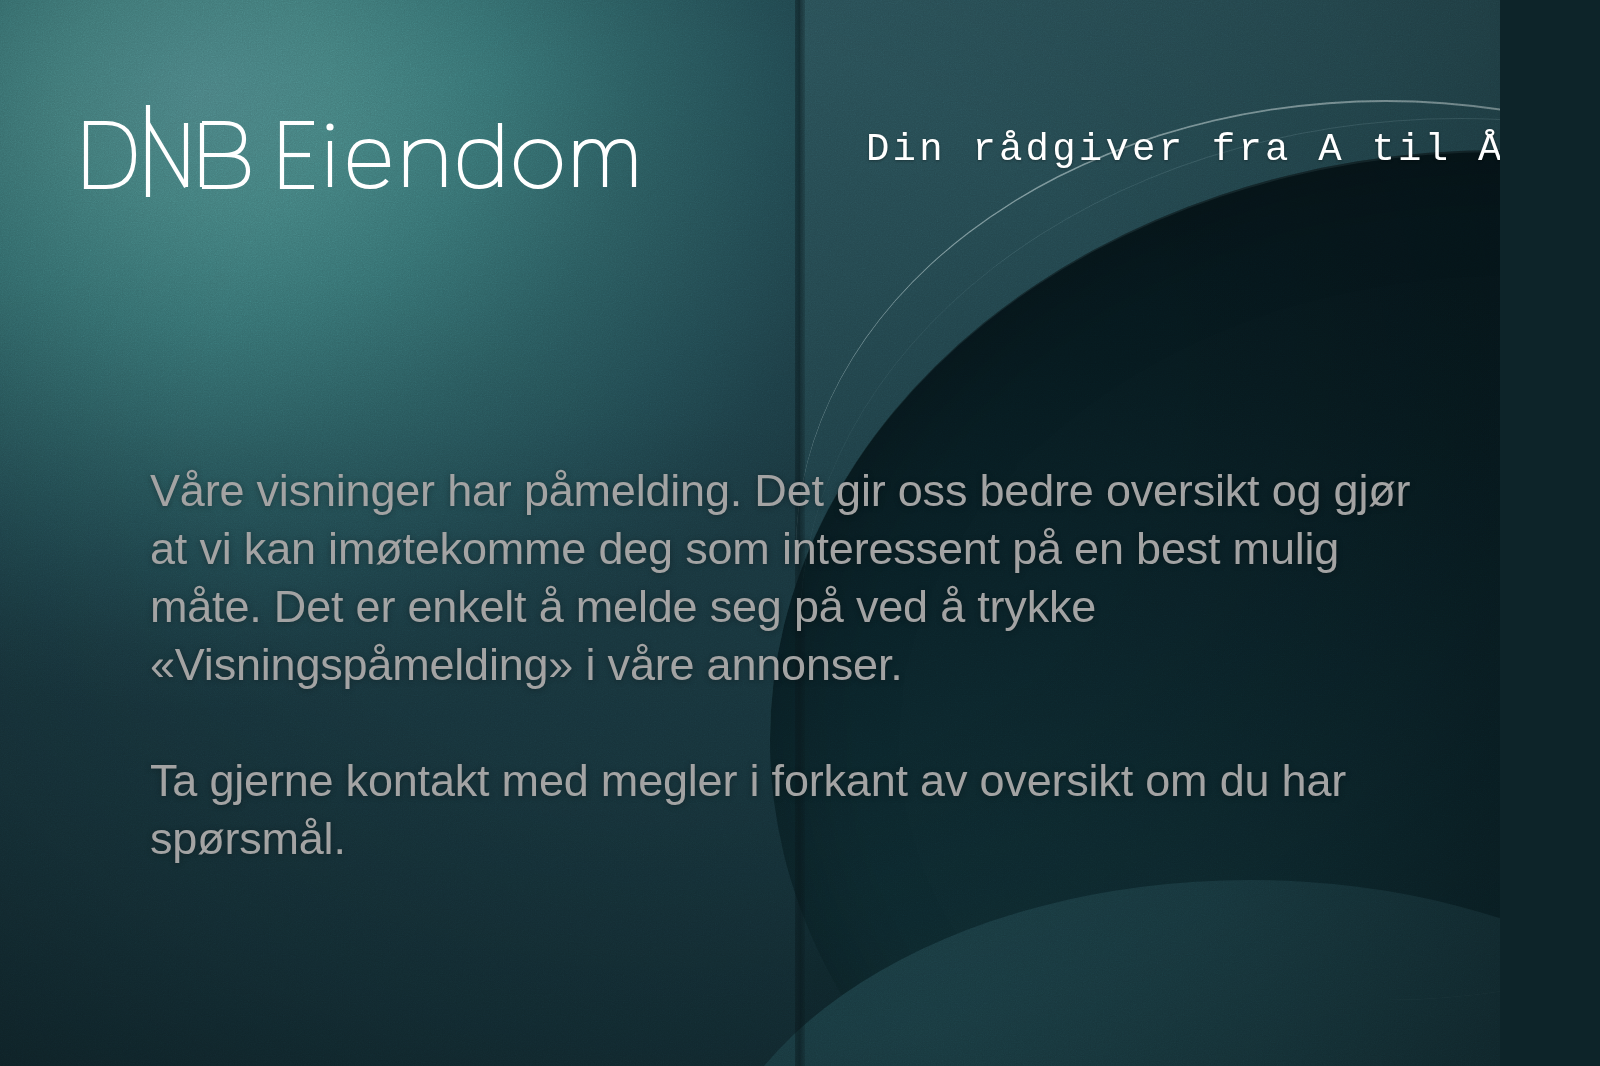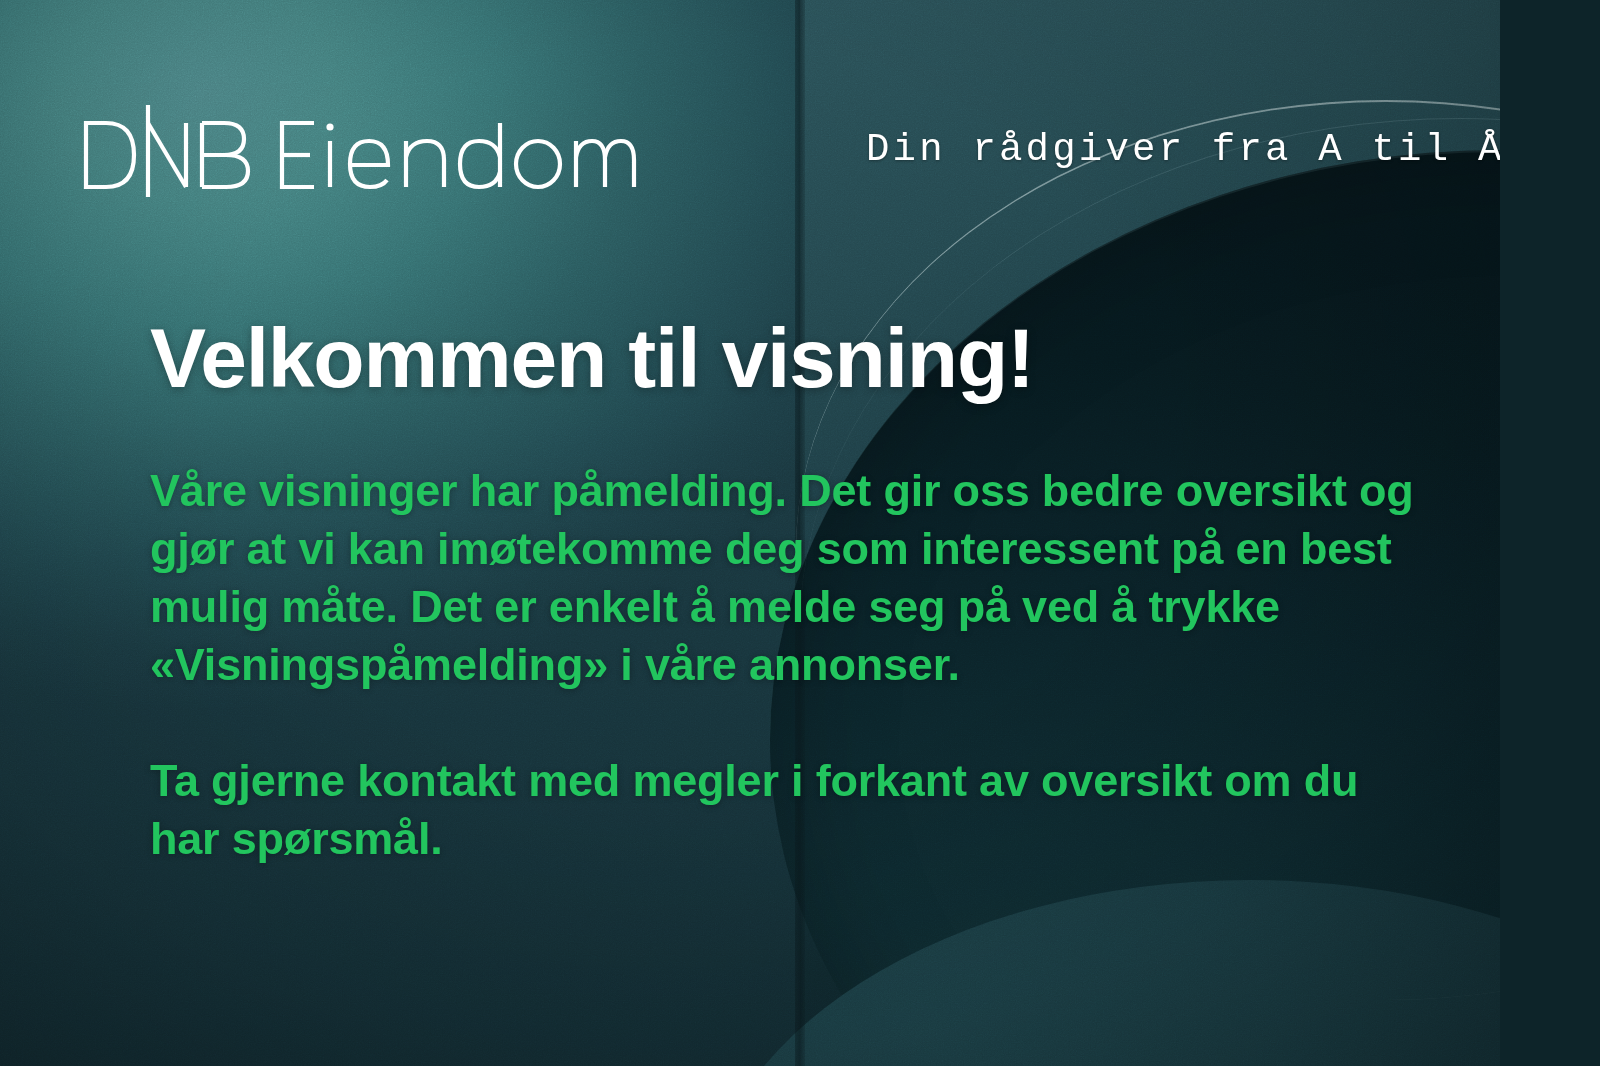--- a/index.html
+++ b/index.html
@@ -212,26 +212,25 @@
     white-space: nowrap;
     text-shadow: 0 2px 10px rgba(0,0,0,0.30);
   }
 
   
   .body-copy {
     position: absolute;
     left: 150px;
     top: 462px;
     width: 1290px;
-    color: #22c55e;
+    color: #a3a3a3;
     font-size: 45px;
     line-height: 58px;
     letter-spacing: -0.2px;
     text-shadow: 0 1px 6px rgba(0,0,0,0.30);
-    font-weight: bold;
   }
   .body-copy p { margin: 0; }
   .body-copy .gap { height: 58px; }
 </style>
 </head>
 <body>
 
 <div id="slide">
 
   <div class="bg-layer">
@@ -291,21 +290,20 @@
           <path d="M494 52 Q497 36 510 36 Q523 36 523 55 L523 82"></path>
           <path d="M523 52 Q526 36 539 36 Q552 36 552 55 L552 82"></path>
         </g>
 
         <circle cx="248" cy="22" r="3.6" fill="#ffffff"></circle>
       </svg>
     </div>
 
     <div class="tagline">Din rådgiver fra A til Å</div>
 
-    <div class="headline">Velkommen til visning!</div>
 
     <div class="body-copy">
       <p>Våre visninger har påmelding. Det gir oss bedre oversikt og gjør at vi kan imøtekomme deg som interessent på en best mulig måte. Det er enkelt å melde seg på ved å trykke «Visningspåmelding» i våre annonser.</p>
       <div class="gap"></div>
       <p>Ta gjerne kontakt med megler i forkant av oversikt om du har spørsmål.</p>
     </div>
 
   </div>
 </div>
 

